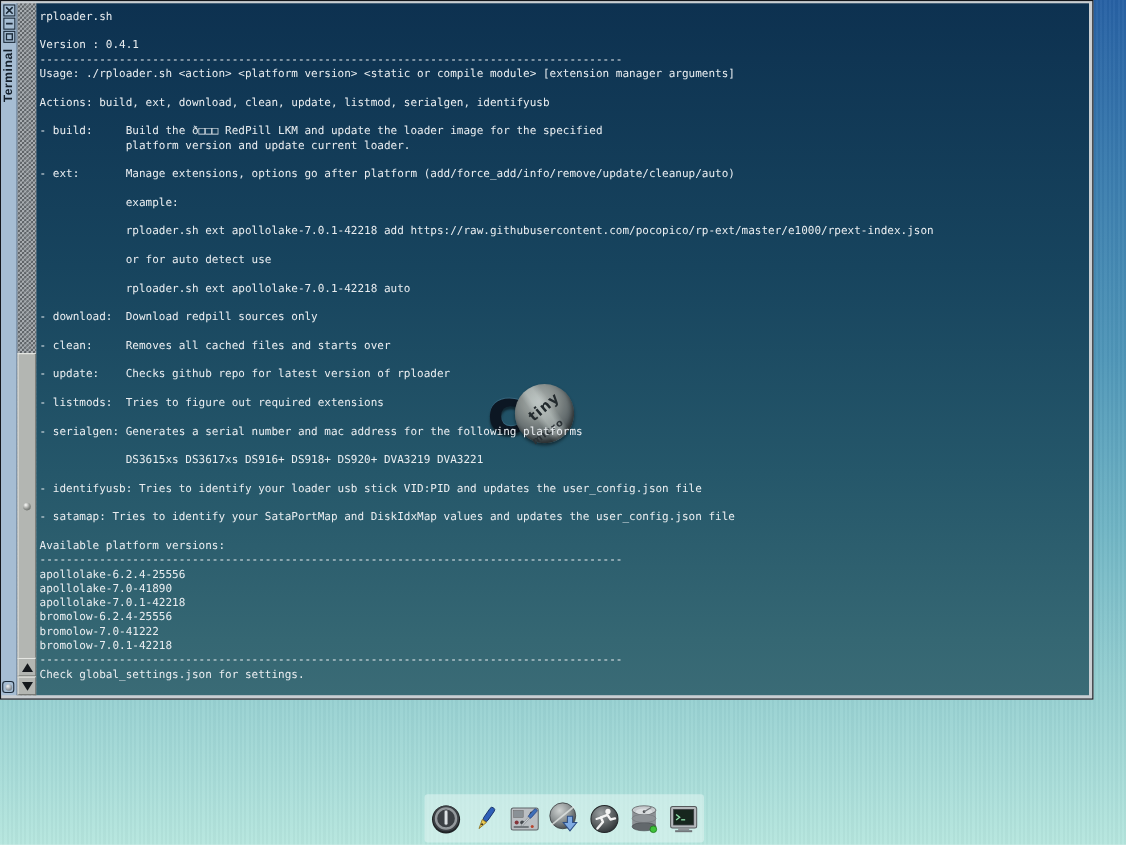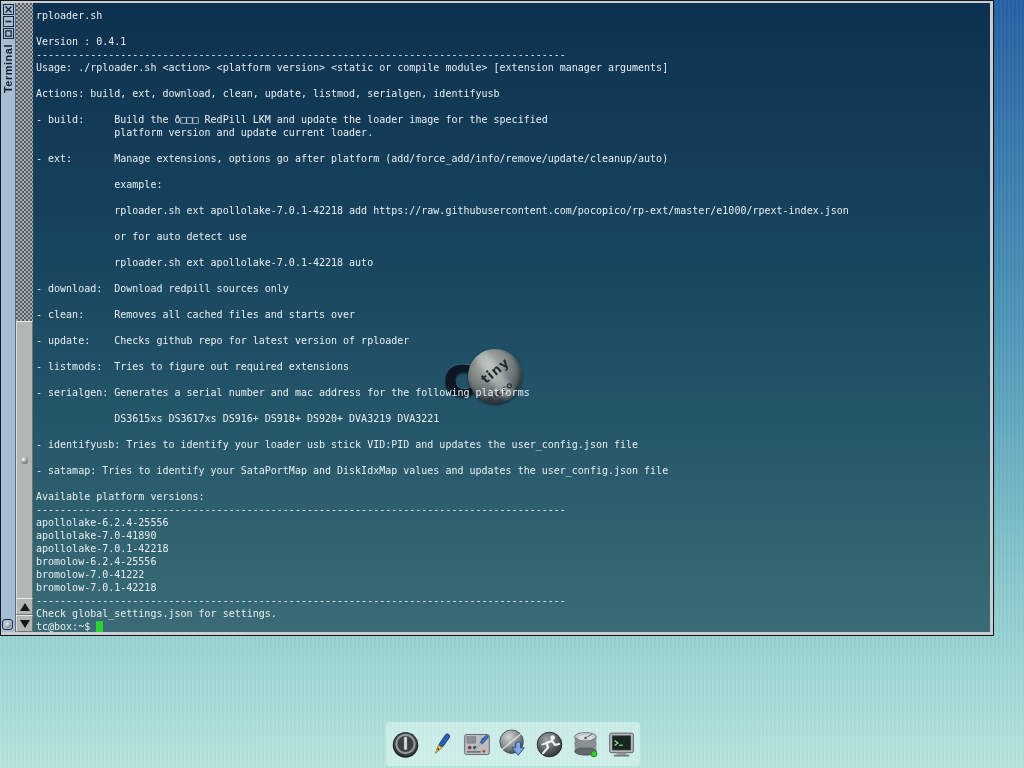--- a/index.html
+++ b/index.html
@@ -213,24 +213,20 @@
 Available platform versions:
 ----------------------------------------------------------------------------------------
 apollolake-6.2.4-25556
 apollolake-7.0-41890
 apollolake-7.0.1-42218
 bromolow-6.2.4-25556
 bromolow-7.0-41222
 bromolow-7.0.1-42218
 ----------------------------------------------------------------------------------------
 Check global_settings.json for settings.</pre>
-      <div class="prompt-row">
-        <span>tc@box:~$</span>
-        <span class="cursor"></span>
-      </div>
     </div>
   </div>
 
   <div class="dock">
 
     <div class="dock-item">
       <svg width="31" height="31" viewBox="0 0 34 34">
         <circle cx="17" cy="17.5" r="14" fill="#1f2326"></circle>
         <circle cx="17" cy="16.5" r="13" fill="#3c4045"></circle>
         <circle cx="17" cy="16.5" r="10" fill="none" stroke="#93989c" stroke-width="2.4"></circle>

